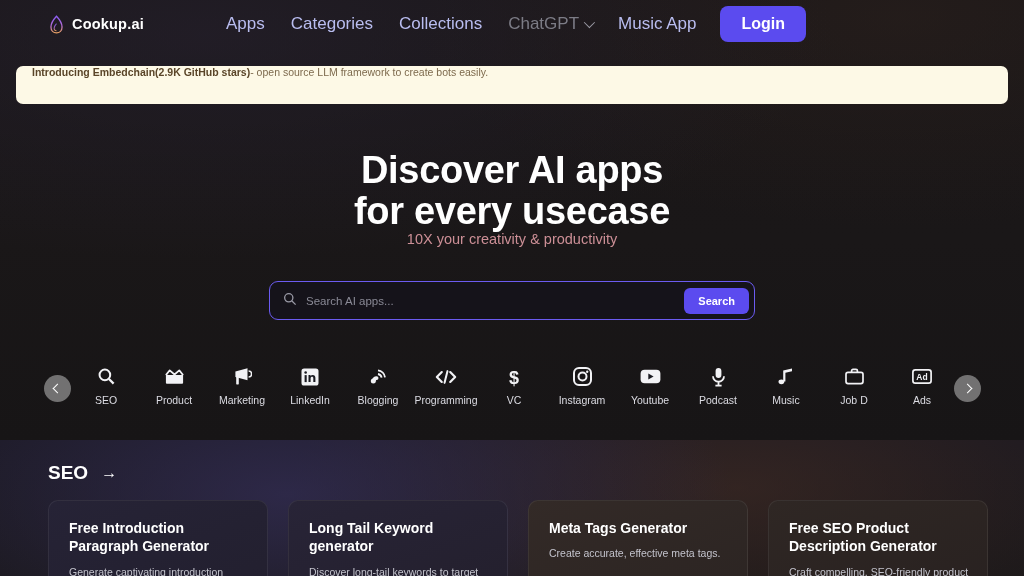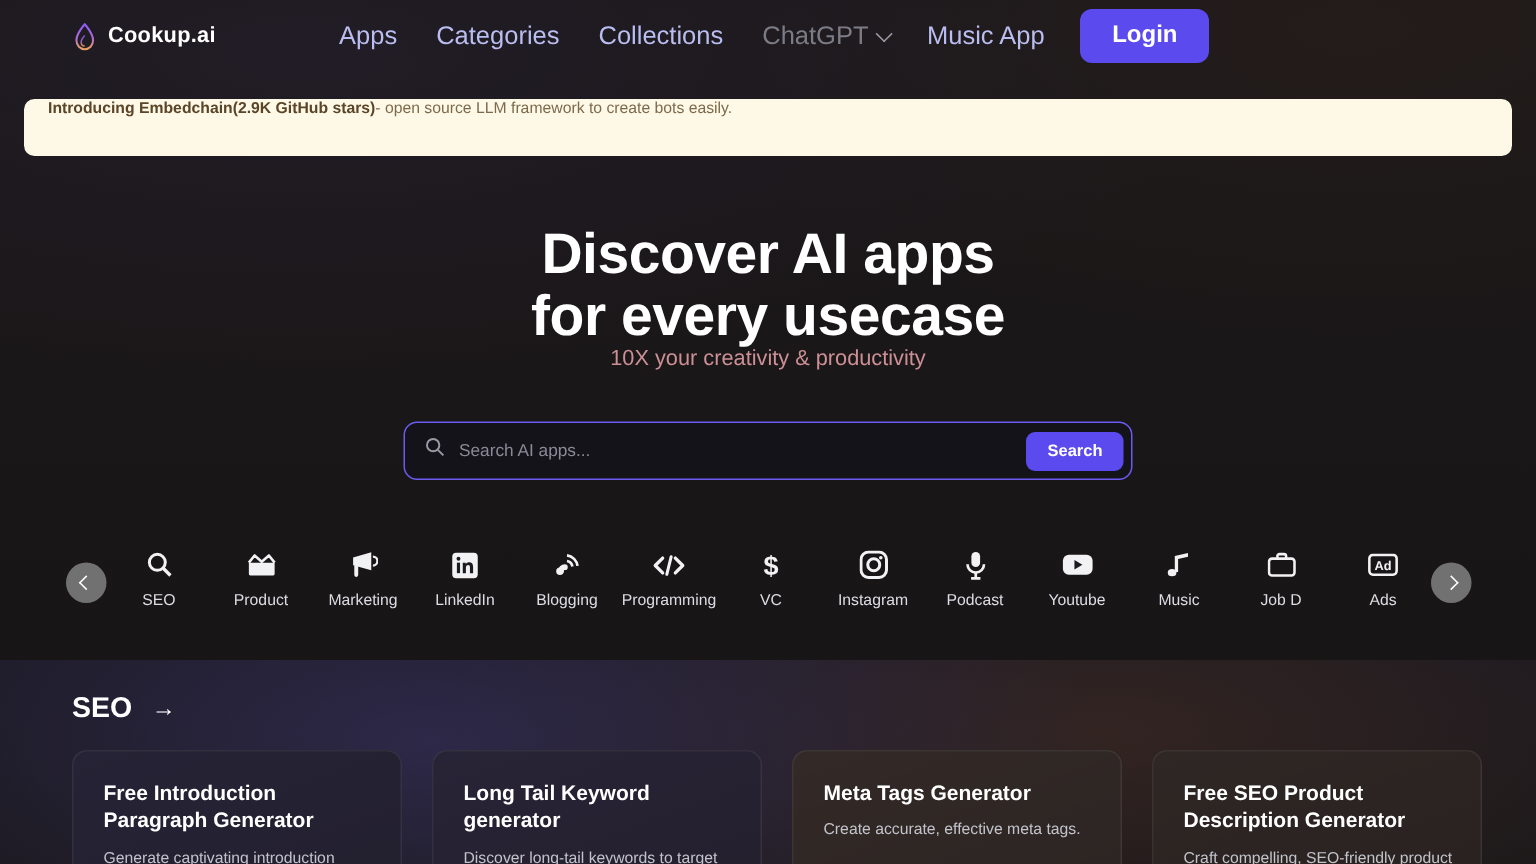--- a/index.html
+++ b/index.html
@@ -314,38 +314,38 @@
           <rect x="1" y="1" width="17" height="17" rx="5" fill="none" stroke="#f2f2f5" stroke-width="2"></rect>
           <circle cx="9.5" cy="9.5" r="4" fill="none" stroke="#f2f2f5" stroke-width="2"></circle>
           <circle cx="14.2" cy="4.8" r="1.2" fill="#f2f2f5"></circle>
         </svg>
       </span>
       <span class="cat-label">Instagram</span>
     </div>
 
     <div class="cat">
       <span class="cat-ico">
+        <svg width="21" height="15" viewBox="0 0 21 15">
+          <rect x="0.6" y="0.8" width="19.8" height="13.4" rx="4" fill="#f2f2f5"></rect>
+          <path d="M8.3 4.4 L13.6 7.5 L8.3 10.6 Z" fill="#1b1b22"></path>
+        </svg>
+      </span>
+      <span class="cat-label">Youtube</span>
+    </div>
+
+    <div class="cat">
+      <span class="cat-ico">
         <svg width="15" height="20" viewBox="0 0 15 20">
           <rect x="4.6" y="1" width="5.8" height="10" rx="2.9" fill="#f2f2f5"></rect>
           <path d="M2 9.2 a5.5 5.5 0 0 0 11 0" fill="none" stroke="#f2f2f5" stroke-width="1.8"></path>
           <line x1="7.5" y1="14.6" x2="7.5" y2="18.4" stroke="#f2f2f5" stroke-width="1.8"></line>
           <line x1="4.4" y1="18.6" x2="10.6" y2="18.6" stroke="#f2f2f5" stroke-width="1.8"></line>
         </svg>
       </span>
       <span class="cat-label">Podcast</span>
-    </div>
-
-    <div class="cat">
-      <span class="cat-ico">
-        <svg width="21" height="15" viewBox="0 0 21 15">
-          <rect x="0.6" y="0.8" width="19.8" height="13.4" rx="4" fill="#f2f2f5"></rect>
-          <path d="M8.3 4.4 L13.6 7.5 L8.3 10.6 Z" fill="#1b1b22"></path>
-        </svg>
-      </span>
-      <span class="cat-label">Youtube</span>
     </div>
 
     <div class="cat">
       <span class="cat-ico">
         <svg width="18" height="19" viewBox="0 0 18 19">
           <path d="M6.2 14.4 V3.6 L15 1.6 V4.2 L8.4 5.7 V14.4 Z" fill="#f2f2f5"></path>
           <ellipse cx="4.4" cy="14.8" rx="2.9" ry="2.4" fill="#f2f2f5"></ellipse>
         </svg>
       </span>
       <span class="cat-label">Music</span>

